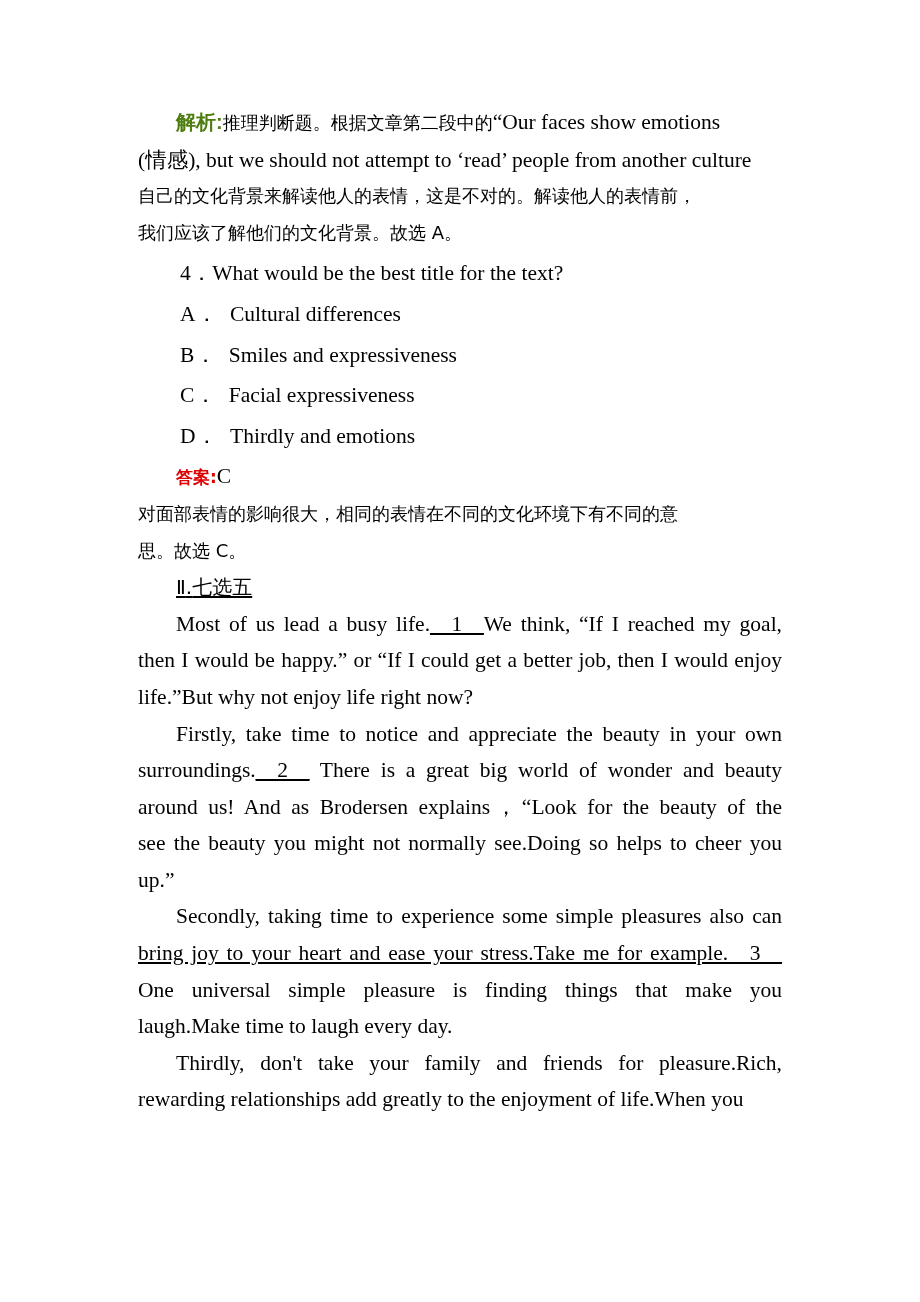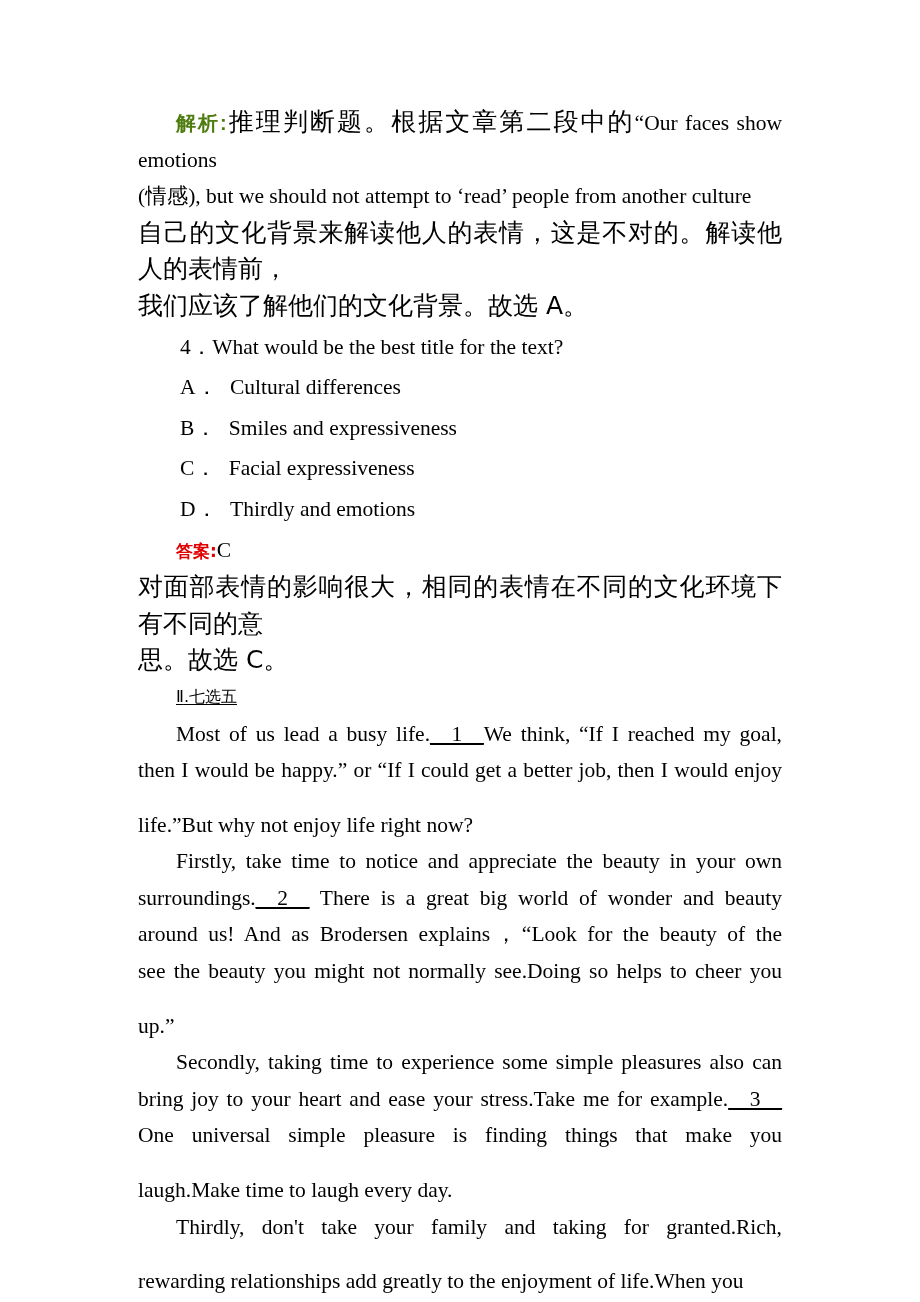--- a/index.html
+++ b/index.html
@@ -32,21 +32,21 @@
     margin: 0;
   }
 
   .indent {
     text-indent: 38px;
   }
   
 
   .cn {
     font-family: "DejaVu Sans", "Liberation Sans", sans-serif;
-    font-size: 25px;
+    font-size: 18px;
   }
 
   .label-explain {
     color: #4d7c0f;
     font-family: Liberation Sans, sans-serif;
     font-weight: bold;
     font-size: 20px;
   }
 
   .label-answer {
@@ -76,21 +76,21 @@
     letter-spacing: 0.5px;
   }
 
   .opt-gap {
     display: inline-block;
     width: 12px;
   }
 
   
   .section-heading {
-    font-size: 16px;
+    font-size: 20px;
     line-height: 36.6px;
     margin: 0;
     text-indent: 38px;
     font-family: "DejaVu Sans", "Liberation Sans", sans-serif;
   }
   .section-heading span.u {
     text-decoration: underline;
     text-underline-offset: 2px;
   }
 
@@ -100,21 +100,20 @@
     line-height: 36.6px;
     margin: 0;
     text-align: justify;
     text-indent: 38px;
   }
   .passage.jfull {
     text-align-last: justify;
   }
   .passage.jlast-left {
     text-align-last: left;
-    margin-top: 18px;
   }
 
   .blank {
     text-decoration: underline;
     text-underline-offset: 2px;
     white-space: pre;
   }
 </style>
 </head>
 <body>
@@ -163,20 +162,20 @@
   <div id="passage-root">
       <p class="passage jfull"><span>Most of us lead a busy life.</span><span class="blank">__1__</span><span>We think, “If I reached my goal,</span></p>
       <p class="passage jfull" style="text-indent: 0px;"><span>then I would be happy.” or “If I could get a better job, then I would enjoy</span></p>
       <p class="passage jlast-left" style="text-indent: 0px;"><span>life.”But why not enjoy life right now?</span></p>
       <p class="passage jfull"><span>Firstly, take time to notice and appreciate the beauty in your own</span></p>
       <p class="passage jfull" style="text-indent: 0px;"><span>surroundings.</span><span class="blank">__2__</span><span> There is a great big world of wonder and beauty</span></p>
       <p class="passage jfull" style="text-indent: 0px;"><span>around us! And as Brodersen explains，“Look for the beauty of the</span></p>
       <p class="passage jfull" style="text-indent: 0px;"><span>see the beauty you might not normally see.Doing so helps to cheer you</span></p>
       <p class="passage jlast-left" style="text-indent: 0px;"><span>up.”</span></p>
       <p class="passage jfull"><span>Secondly, taking time to experience some simple pleasures also can</span></p>
-      <p class="passage jfull" style="text-indent: 0px;"><span>bring joy to your heart and ease your stress.Take me for example.</span><span class="blank">__3__</span></p>
+      <p class="passage jfull" style="text-indent: 0px; text-decoration: underline;"><span>bring joy to your heart and ease your stress.Take me for example.</span><span class="blank">__3__</span></p>
       <p class="passage jfull" style="text-indent: 0px;"><span>One universal simple pleasure is finding things that make you</span></p>
       <p class="passage jlast-left" style="text-indent: 0px;"><span>laugh.Make time to laugh every day.</span></p>
-      <p class="passage jfull"><span>Thirdly, don't take your family and taking for granted.Rich,</span></p>
+      <p class="passage jfull"><span>Thirdly, don't take your family and friends for pleasure.Rich,</span></p>
       <p class="passage jlast-left" style="text-indent: 0px;"><span>rewarding relationships add greatly to the enjoyment of life.When you</span></p>
     </div>
 
 </div>
 
 </body></html>

